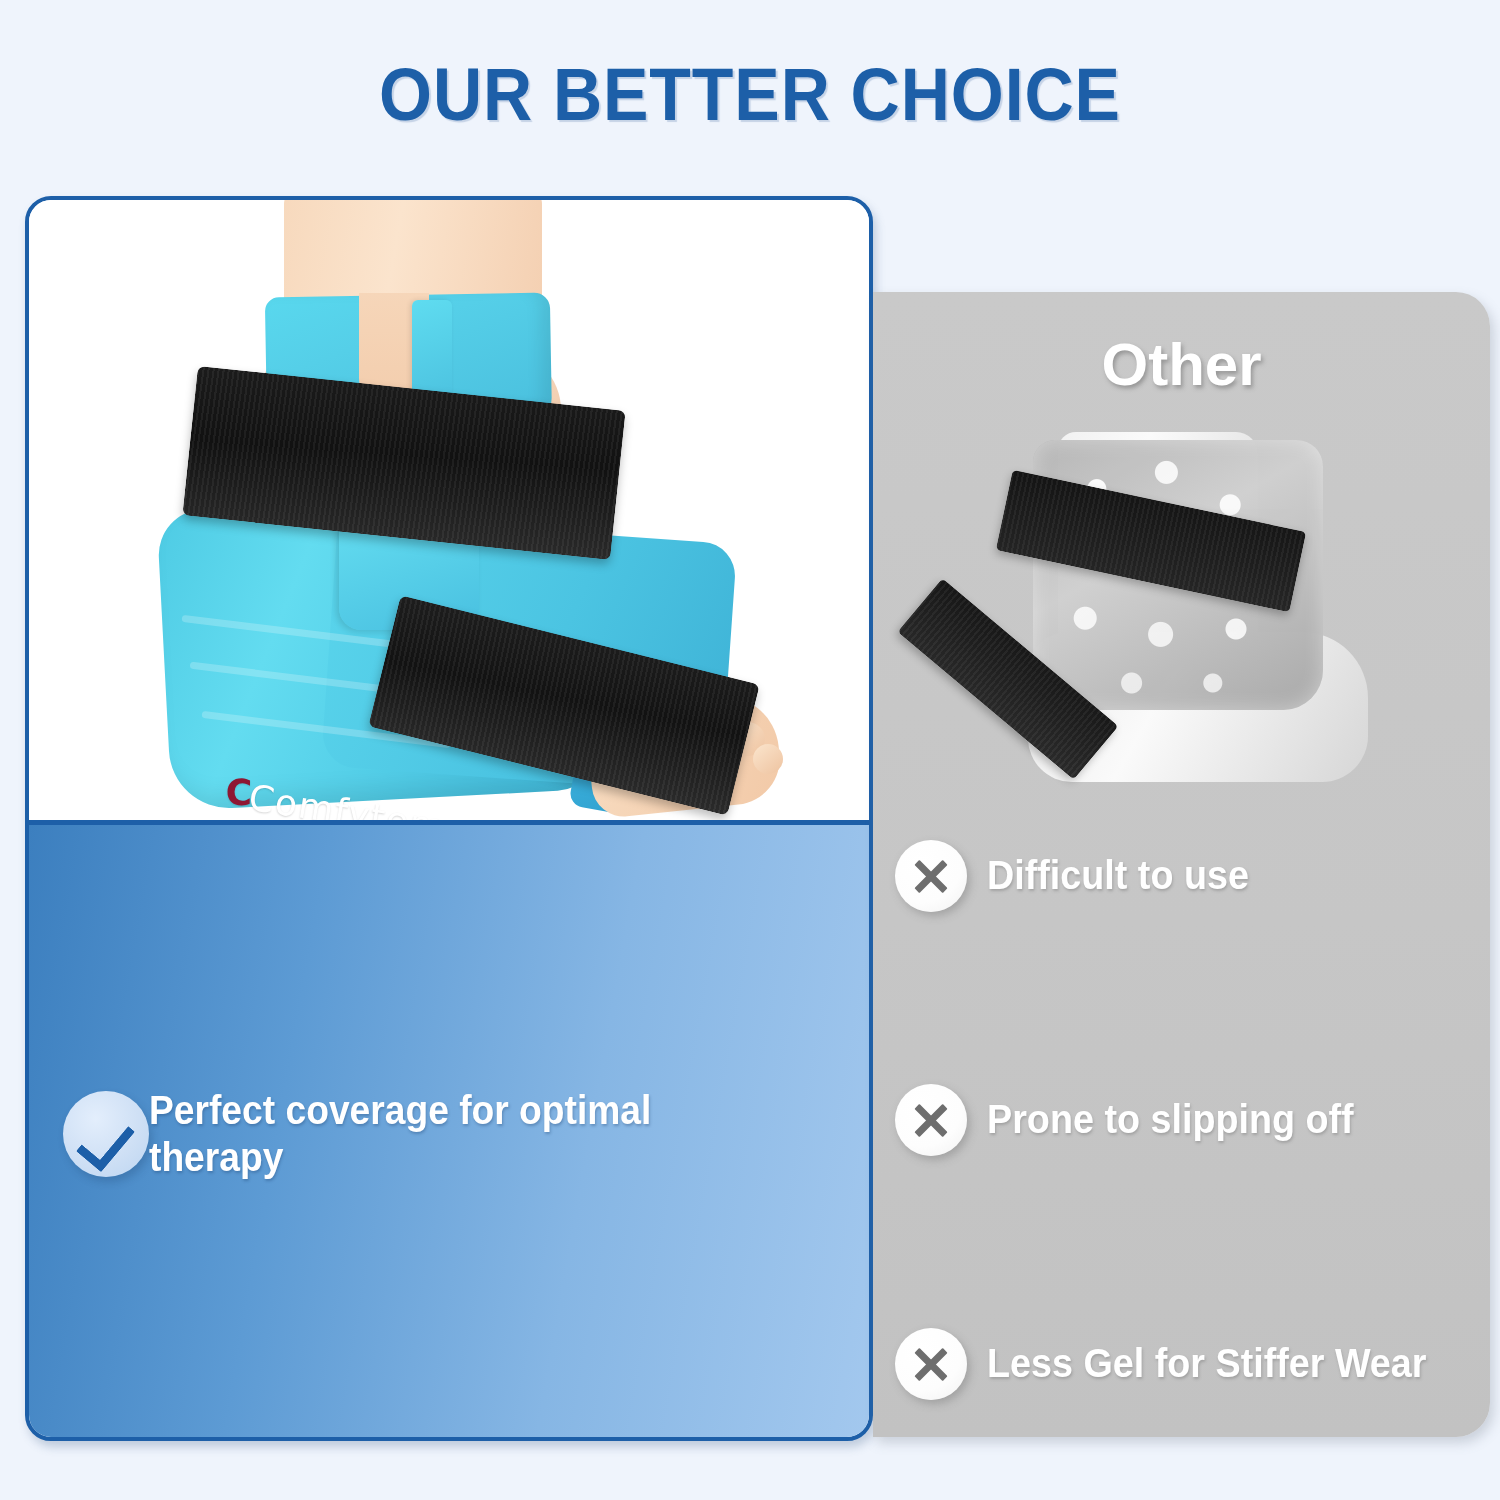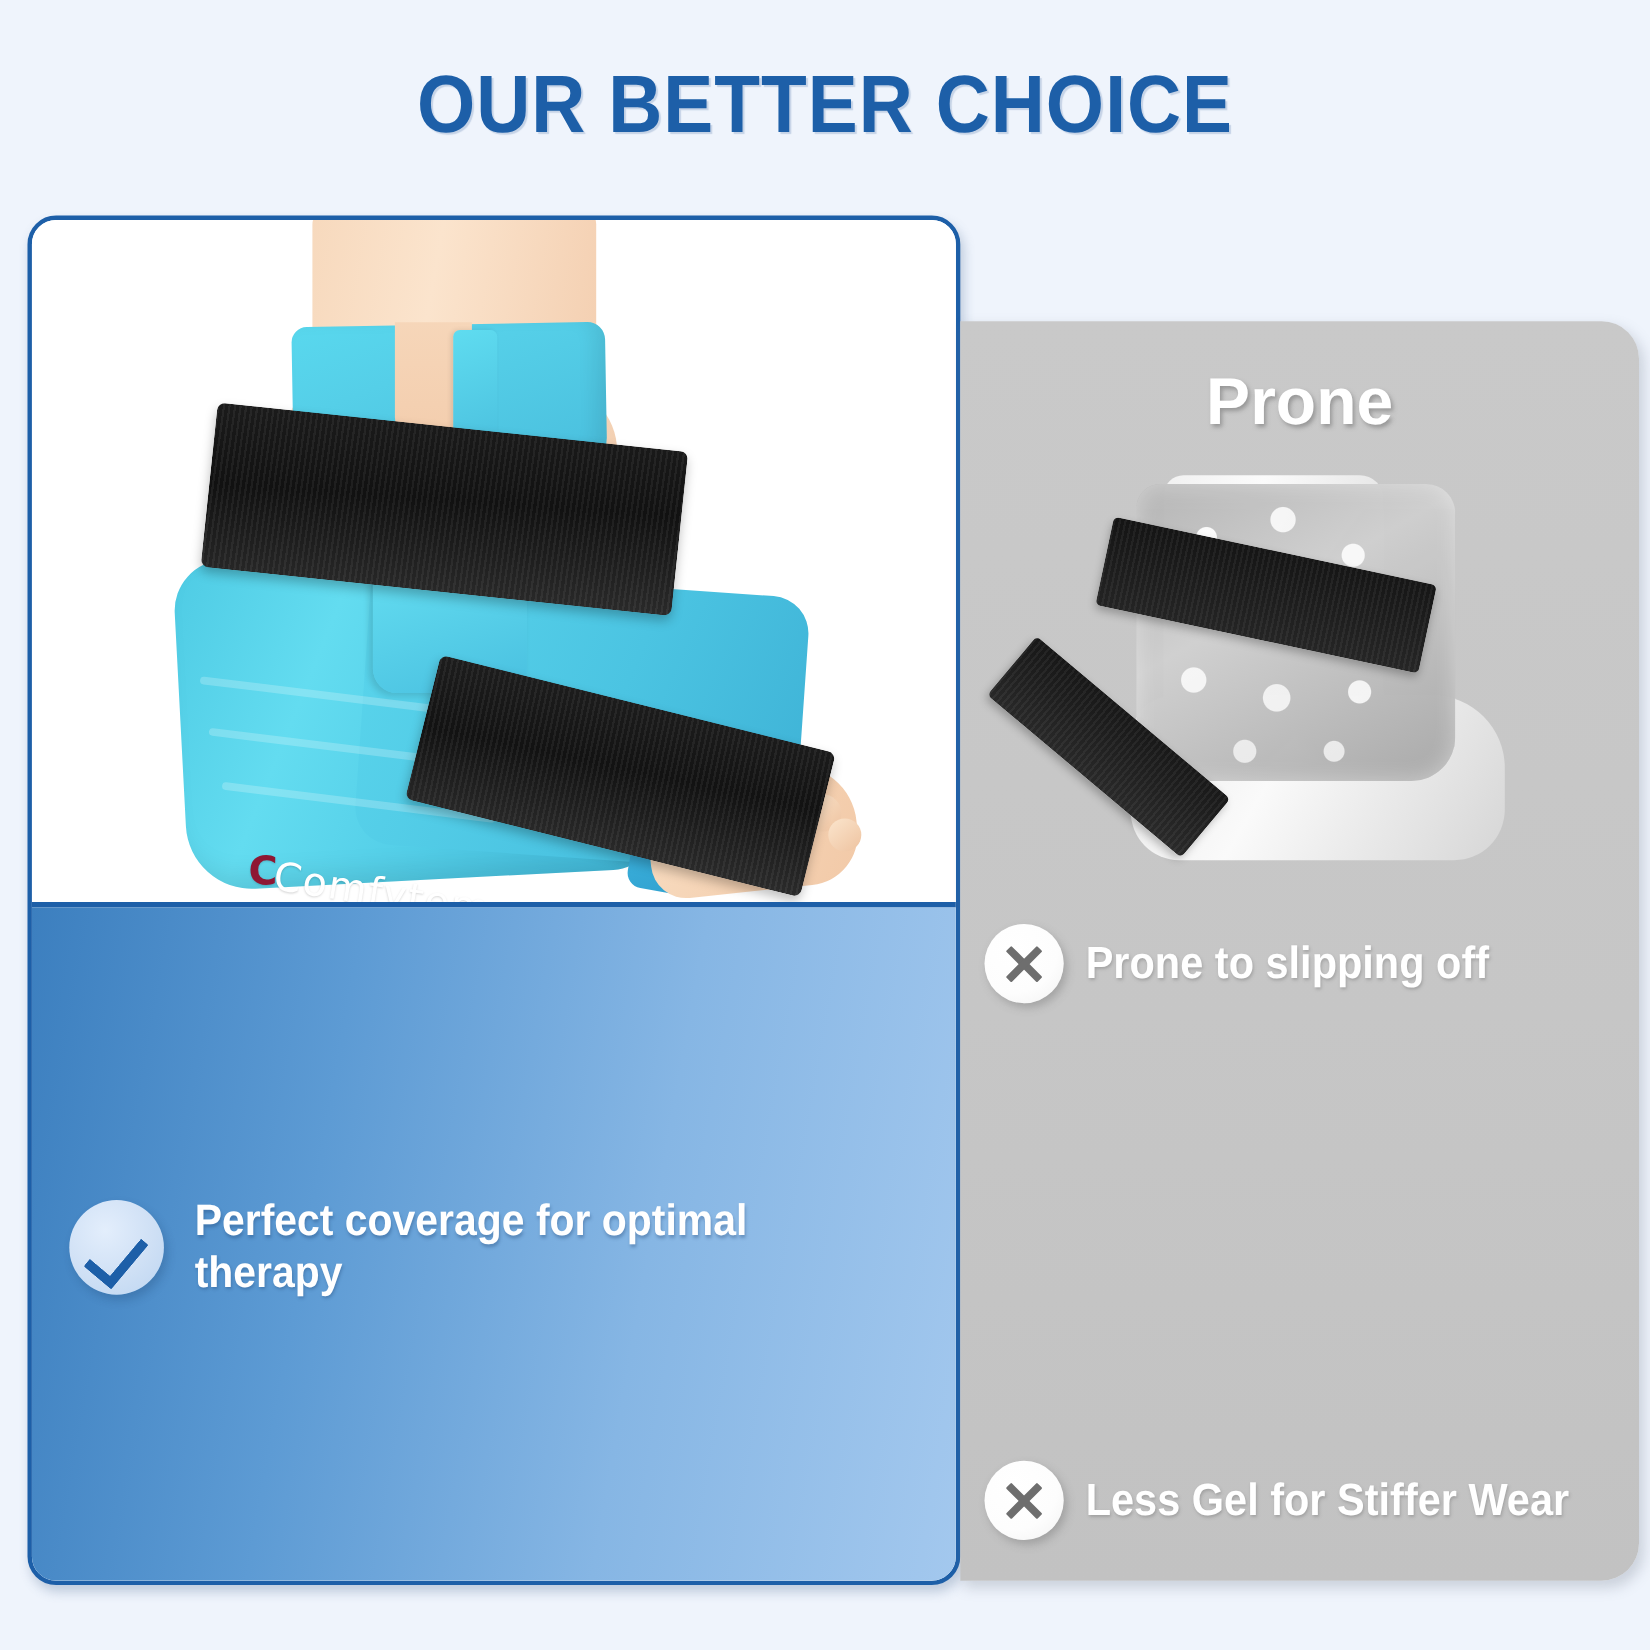--- a/index.html
+++ b/index.html
@@ -181,21 +181,21 @@
   }
 
   
   .feat-list {
     position:absolute; left:0; top:0;
     width:100%; height:100%;
     padding:28px 34px 22px 34px;
     display:flex; flex-direction:column;
     justify-content:space-around;
   }
-  .feat-row { display:flex; align-items:center; gap:28px; }
+  .feat-row { display:flex; align-items:center; }
   .check-circle {
     flex:0 0 auto;
     width:86px; height:86px;
     border-radius:50%;
     background:radial-gradient(circle at 38% 32%,#e3eefc 0%,#cfe0f5 55%,#bcd5f1 100%);
     box-shadow:3px 5px 9px rgba(20,50,90,0.22);
     position:relative;
   }
   .check-circle::before {
     content:"";
@@ -381,32 +381,36 @@
 
 
 
 
     </div>
   </div>
 </div>
 
 <div class="right-col">
 
-  <div class="other-title">Prone</div>
+  <div class="other-title">Other</div>
 
   <div class="other-photo">
     <div class="mann-leg"></div>
     <div class="mann-foot"></div>
     <div class="gel-pack"></div>
     <div class="o-strap-top"></div>
     <div class="o-strap-tail"></div>
   </div>
 
   <div class="con-list">
 
+    <div class="con-row">
+      <span class="x-circle"></span>
+      <span class="con-text">Difficult to use</span>
+    </div>
 
 
 
     <div class="con-row">
       <span class="x-circle"></span>
       <span class="con-text">Prone to slipping off</span>
     </div>
 
     <div class="con-row">
       <span class="x-circle"></span>

